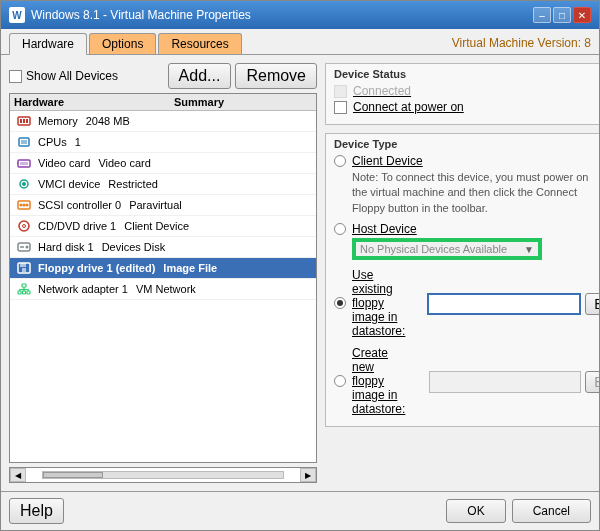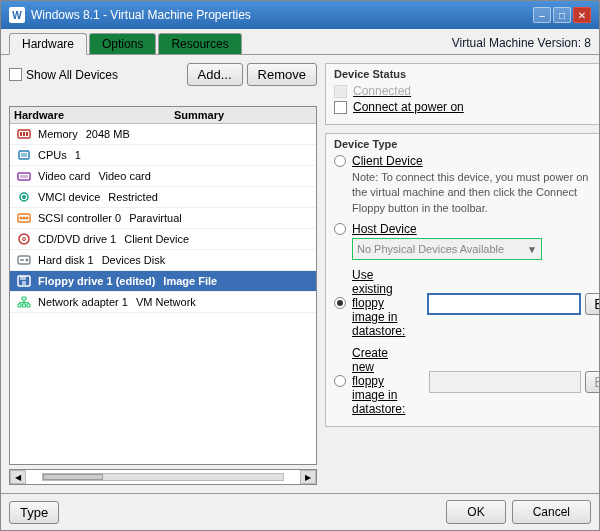--- a/index.html
+++ b/index.html
@@ -71,79 +71,79 @@
     .tabs-row {
       background: #f0f0f0;
       padding: 4px 8px 0;
       display: flex;
       gap: 2px;
       border-bottom: 1px solid #999;
       flex-shrink: 0;
     }
     .tab {
       padding: 3px 12px;
-      background: #15803d;
+      background: #fdba74;
       border: 1px solid #999;
       border-bottom: none;
       cursor: pointer;
       font-size: 12px;
       border-radius: 3px 3px 0 0;
     }
     .tab.active {
       background: #f0f0f0;
       font-weight: normal;
       border-bottom: 1px solid #f0f0f0;
       margin-bottom: -1px;
     }
     .vm-version {
       margin-left: auto;
       align-self: flex-end;
       padding-bottom: 4px;
       font-size: 12px;
-      color: #0f172a;
+      color: #a16207;
     }
     .content-area {
       display: flex;
       flex: 1;
       padding: 8px;
       gap: 8px;
       overflow: hidden;
     }
     .left-panel {
       display: flex;
       flex-direction: column;
       width: 308px;
       flex-shrink: 0;
     }
     .show-all-row {
       display: flex;
       align-items: center;
       justify-content: space-between;
-      margin-bottom: 20px;
+      margin-bottom: 4px;
     }
     .show-all-left {
       display: flex;
       align-items: center;
       gap: 4px;
     }
     .checkbox {
       width: 13px;
       height: 13px;
       border: 1px solid #888;
       background: white;
       display: inline-block;
       cursor: pointer;
     }
     .btn {
       padding: 3px 10px;
       background: linear-gradient(to bottom, #f8f8f8, #e0e0e0);
       border: 1px solid #888;
       border-radius: 3px;
       cursor: pointer;
-      font-size: 13px;
+      font-size: 16px;
     }
     .btn-group {
       display: flex;
       gap: 4px;
     }
     .hardware-table {
       flex: 1;
       border: 1px solid #888;
       background: white;
       overflow-y: auto;
@@ -273,21 +273,21 @@
     }
     .dropdown-row {
       display: flex;
       align-items: center;
       margin-left: 18px;
       margin-top: 2px;
     }
     .select-box {
       width: 190px;
       height: 22px;
-      border: 1px solid #22c55e;
+      border: 4px solid #22c55e;
       background: #f0f0f0;
       font-size: 11px;
       padding: 1px 4px;
       color: #888;
       display: flex;
       align-items: center;
       justify-content: space-between;
     }
     .select-arrow {
       font-size: 10px;
@@ -575,19 +575,19 @@
           <div class="input-row">
             <input class="text-input disabled" type="text" value="" disabled="" style="">
             <button class="btn-browse disabled" disabled="">Browse...</button>
           </div>
         </div>
       </div>
     </div>
   </div>
 
   <div class="bottom-bar">
-    <button class="btn">Type</button>
+    <button class="btn">Help</button>
     <div class="bottom-right">
       <button class="btn-primary">OK</button>
       <button class="btn-primary">Cancel</button>
     </div>
   </div>
 </div>
 
 </body></html>

